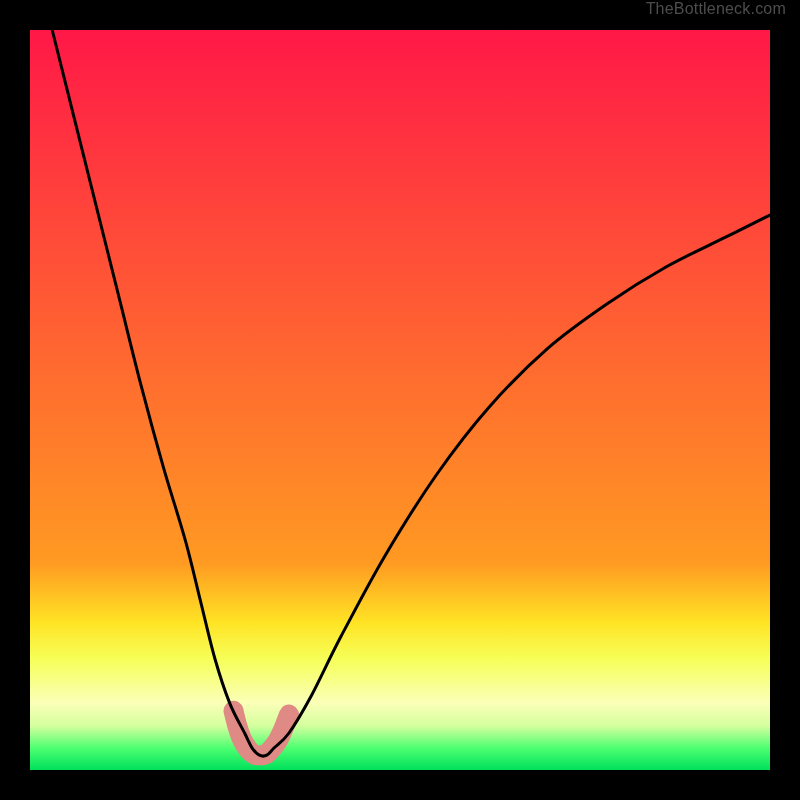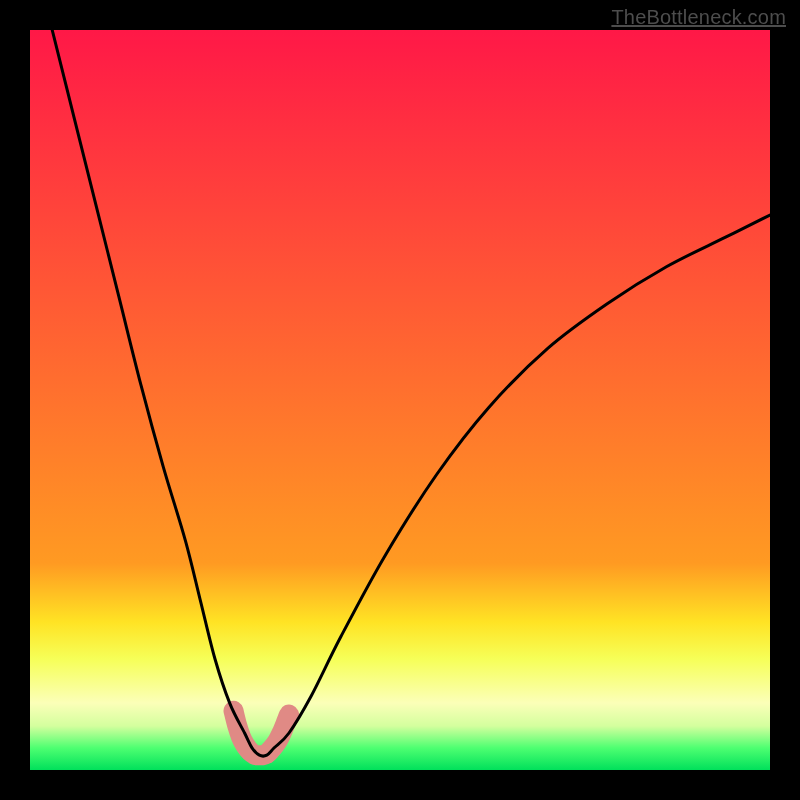--- a/index.html
+++ b/index.html
@@ -12,27 +12,26 @@
     font-family: Arial, Helvetica, sans-serif;
   }
   .frame {
     position: relative;
     width: 800px;
     height: 800px;
     background: #000;
   }
   .watermark {
     position: absolute;
-    top: 6px;
+    top: 0;
     right: 14px;
-    font-size: 20px;
+    font-size: 16px;
     color: #4d4d4d;
     letter-spacing: 0.2px;
     z-index: 20;
-    text-decoration: underline;
   }
   .plot-area {
     position: absolute;
     left: 30px;
     top: 30px;
     width: 740px;
     height: 740px;
     overflow: hidden;
   }
   .gradient-block {

